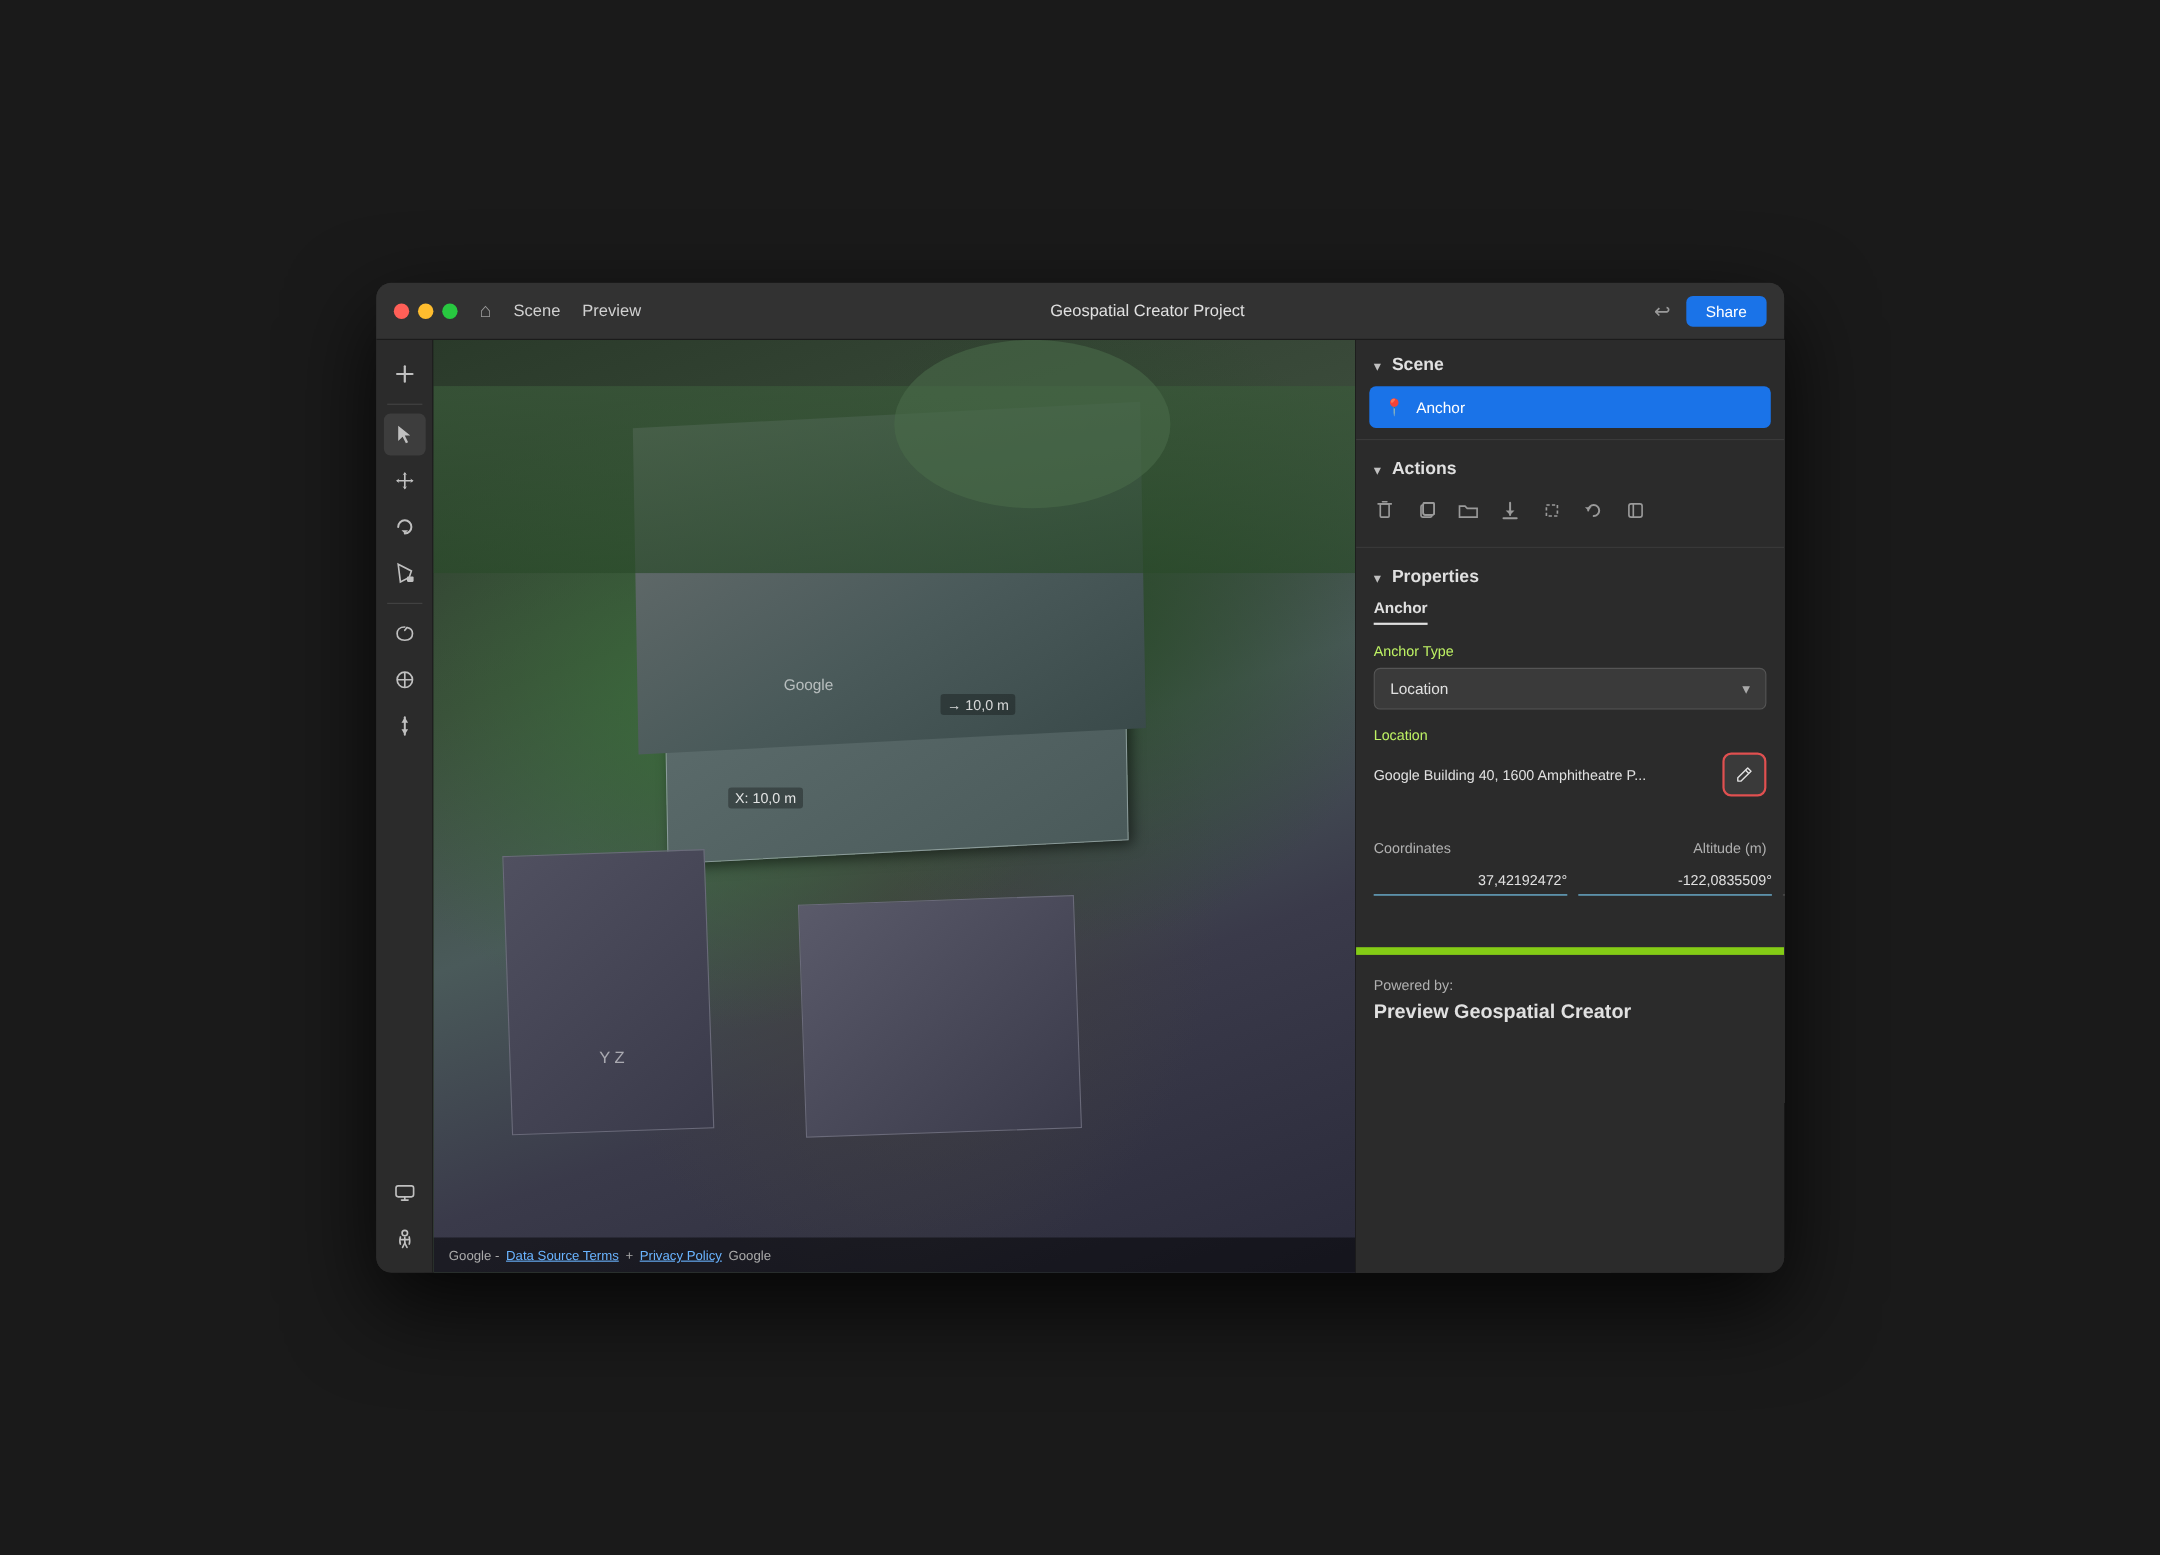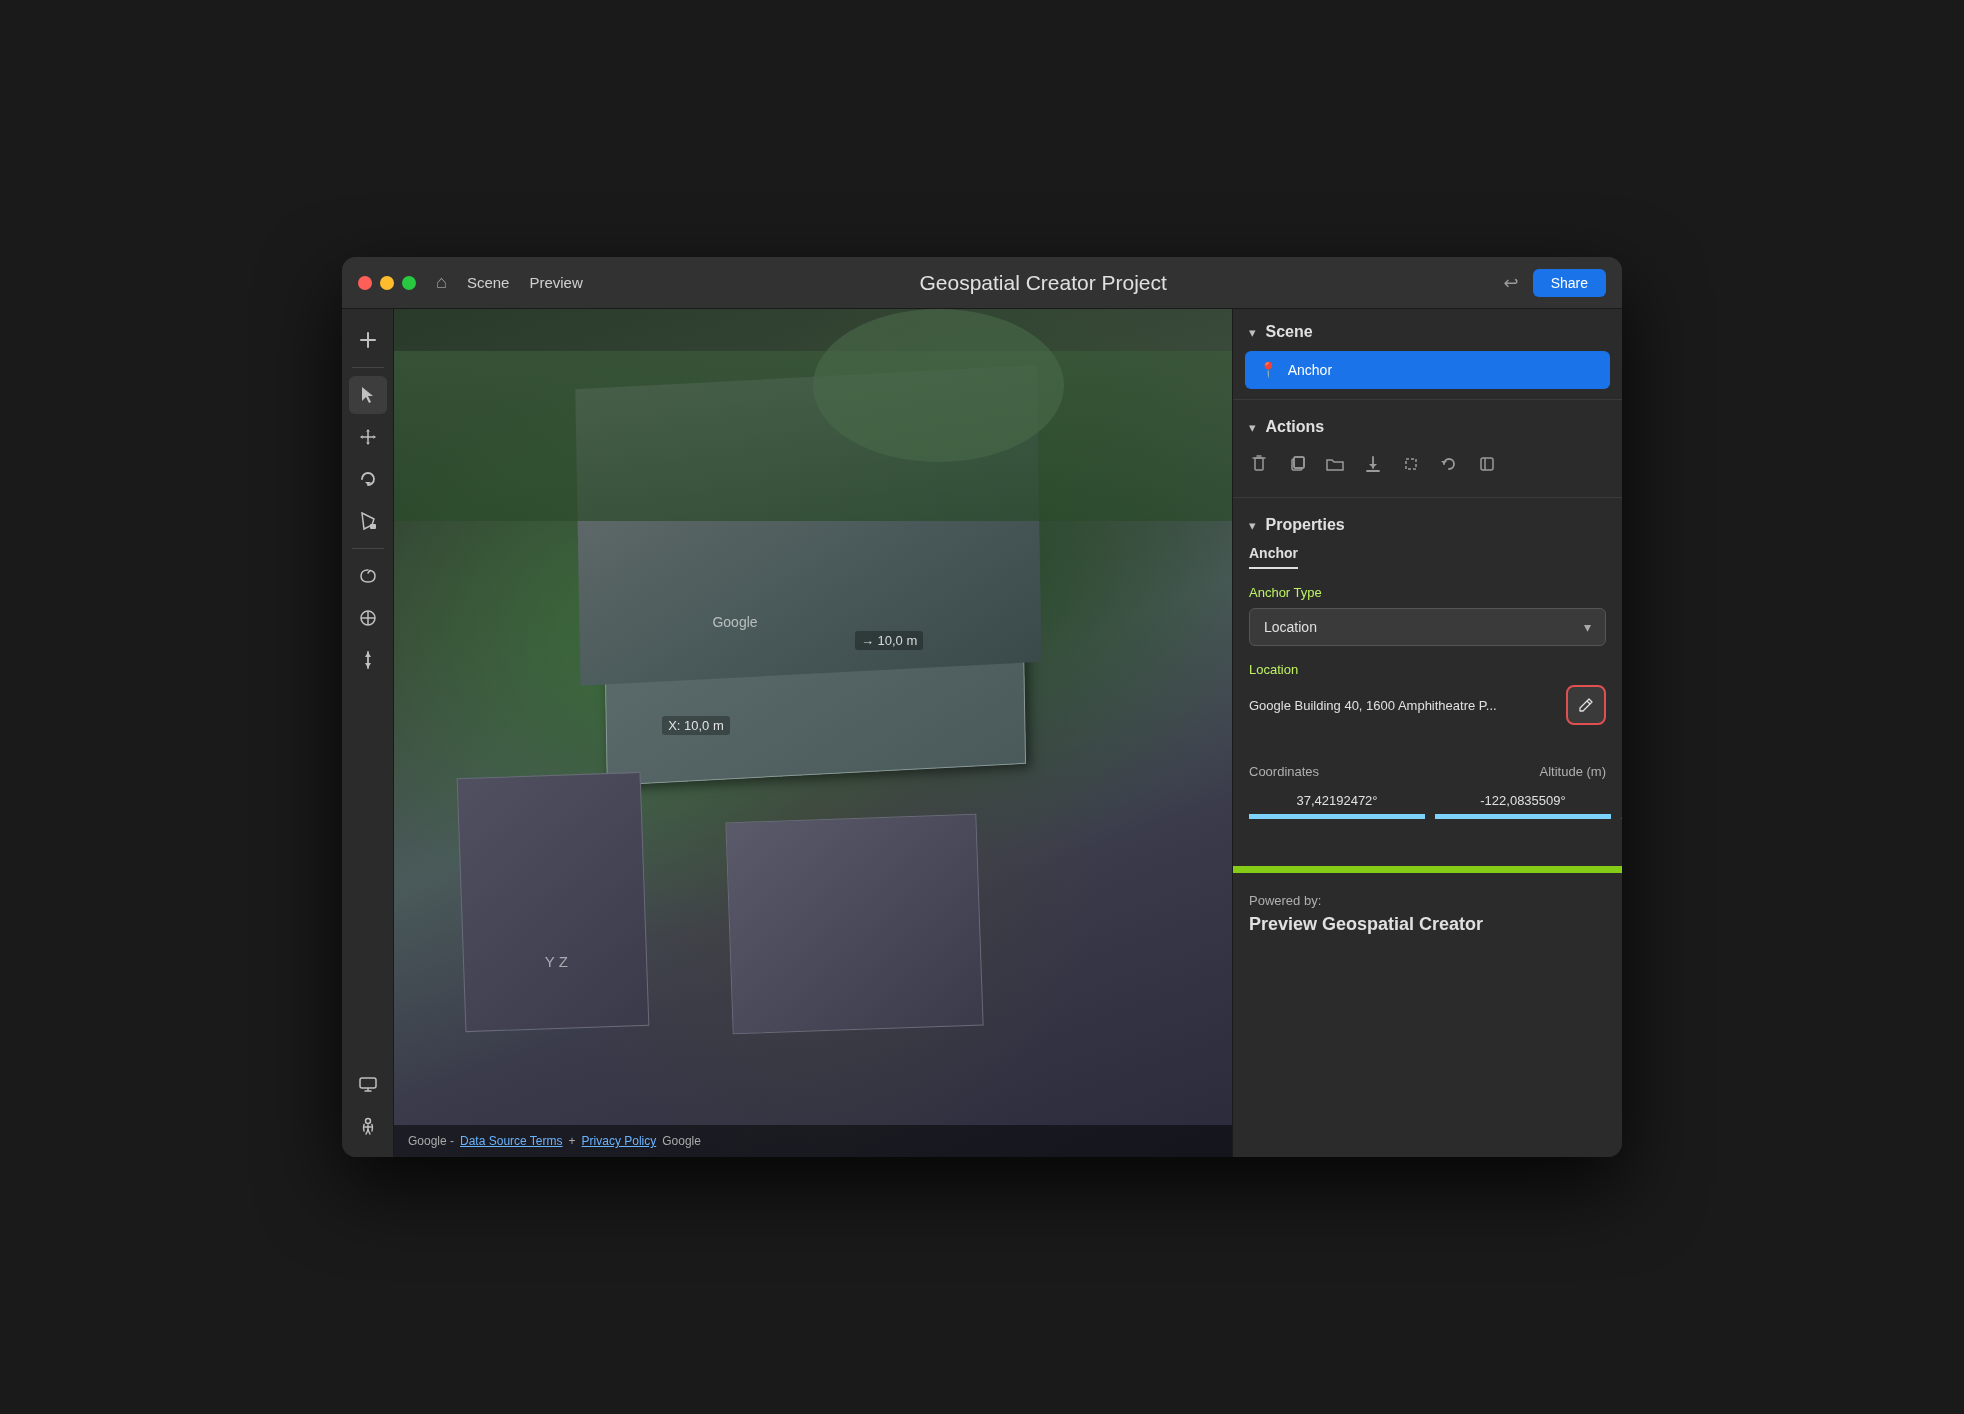--- a/index.html
+++ b/index.html
@@ -58,21 +58,21 @@
     }
     .menu-item {
       color: #d0d0d0;
       font-size: 15px;
       cursor: pointer;
     }
     .title-bar-center {
       flex: 1;
       text-align: center;
       color: #e0e0e0;
-      font-size: 21px;
+      font-size: 15px;
       font-weight: 500;
     }
     .title-bar-right {
       display: flex;
       align-items: center;
       gap: 14px;
     }
     .undo-btn {
       color: #9a9a9a;
       font-size: 18px;
@@ -317,25 +317,25 @@
       font-size: 13px;
     }
     .coord-inputs {
       display: flex;
       gap: 10px;
     }
     .coord-input {
       flex: 1;
       background: transparent;
       border: none;
-      border-bottom: 5px solid #7dd3fc;
+      border-bottom: 1px solid #7dd3fc;
       color: #e0e0e0;
       font-size: 13px;
       padding: 6px 0;
-      text-align: center;
+      text-align: right;
     }
     .altitude-input {
       flex: 0 0 90px;
       background: transparent;
       border: none;
       border-bottom: 1px solid #555;
       color: #e0e0e0;
       font-size: 13px;
       padding: 6px 0;
       text-align: center;

